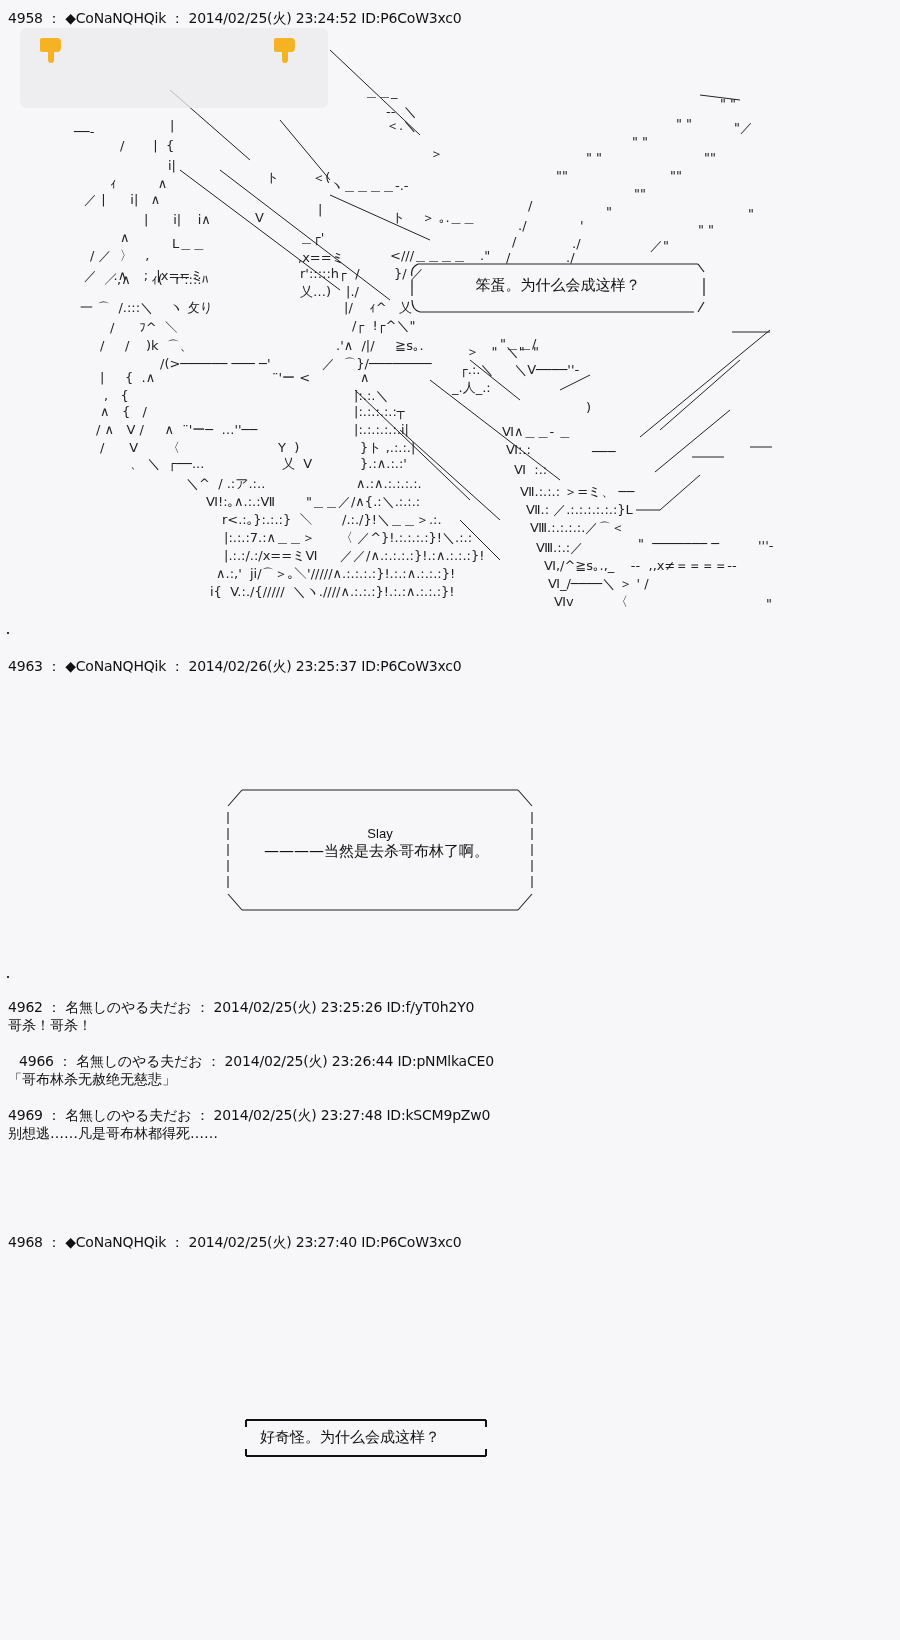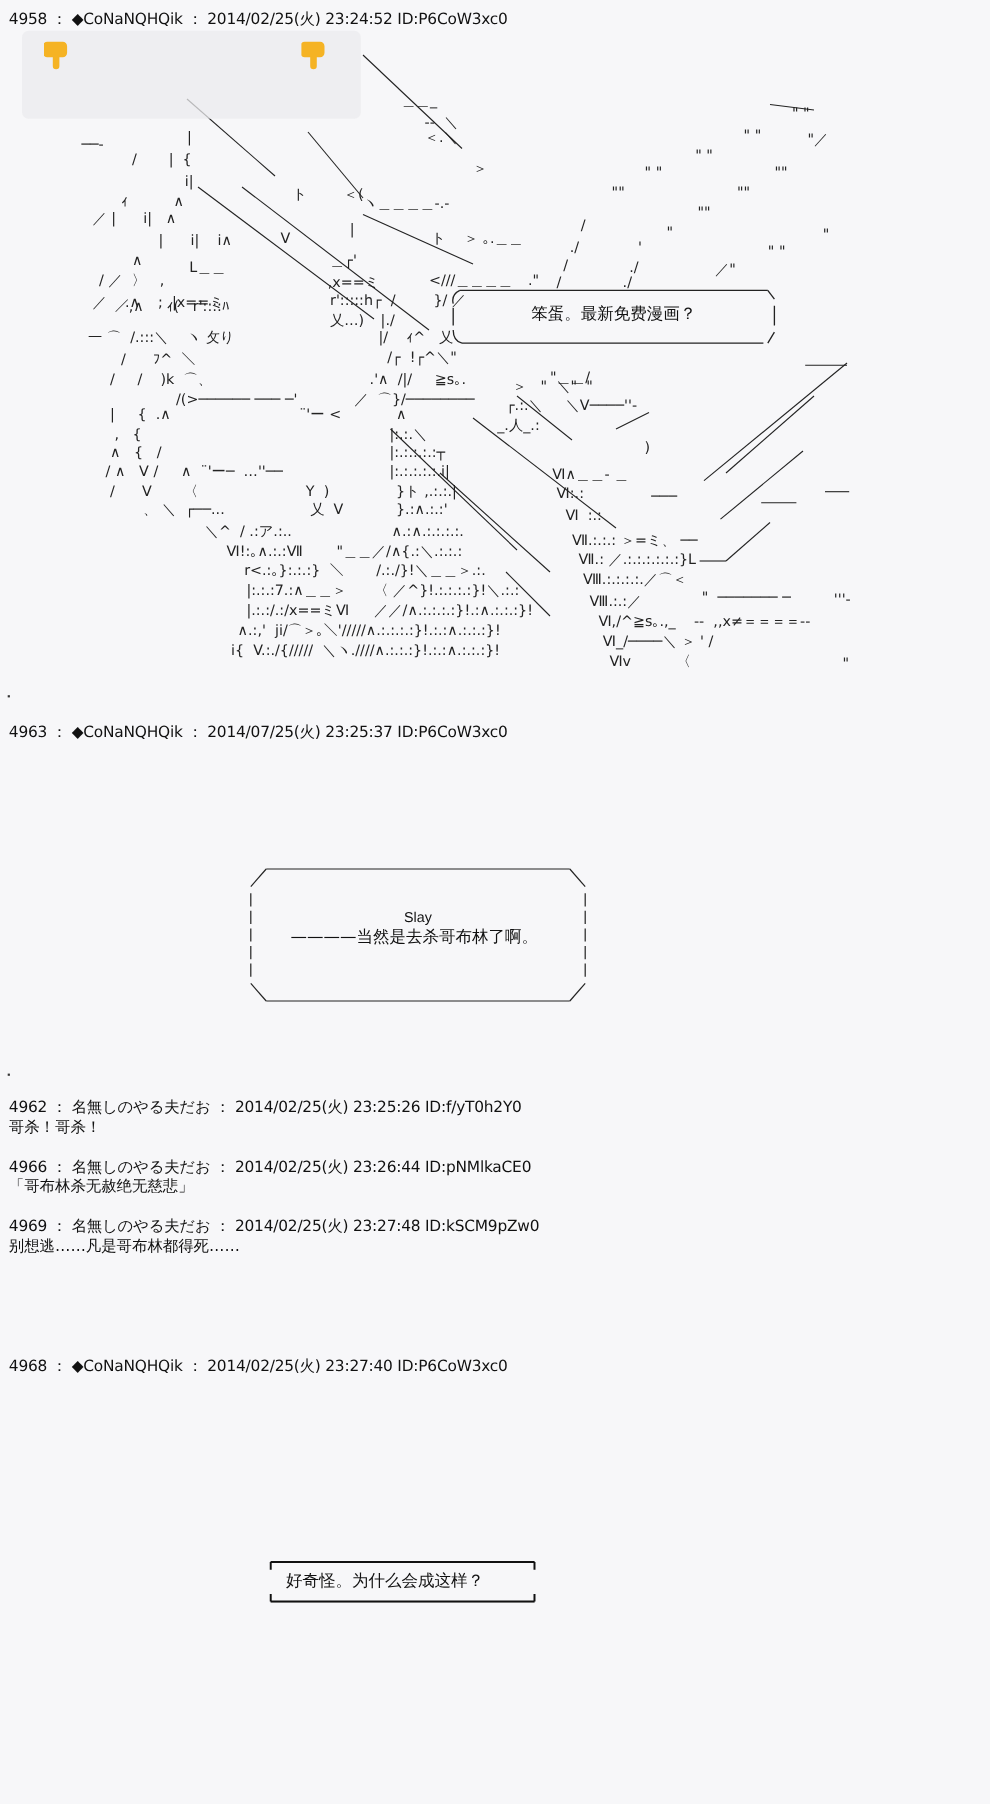--- a/index.html
+++ b/index.html
@@ -223,27 +223,27 @@
       <line x1="8" y1="2" x2="288" y2="2"></line>
       <path d="M8 2 Q0 6 2 14"></path>
       <line x1="2" y1="18" x2="2" y2="34"></line>
       <path d="M2 38 Q2 48 10 50"></path>
       <line x1="10" y1="50" x2="284" y2="50"></line>
       <path d="M288 2 L294 10"></path>
       <line x1="294" y1="16" x2="294" y2="34"></line>
       <path d="M294 40 L288 50"></path>
     </g>
   </svg>
-  <div class="txt">笨蛋。最新免费漫画？</div>
+  <div class="txt">笨蛋。为什么会成这样？</div>
 </div>
 
 <div class="dot" style="top:632px;"></div>
 
 <div class="hdr" style="top:658px;">
-  <span>4963 ： ◆CoNaNQHQik ： 2014/07/25(火) 23:25:37 ID:P6CoW3xc0</span>
+  <span>4963 ： ◆CoNaNQHQik ： 2014/02/26(火) 23:25:37 ID:P6CoW3xc0</span>
 </div>
 
 <div class="box2">
   <svg width="308" height="124" style="position:absolute;left:0;top:0;">
     <g stroke="#222" stroke-width="1.1" fill="none">
       <line x1="16" y1="2" x2="292" y2="2"></line>
       <line x1="16" y1="2" x2="2" y2="18"></line>
       <line x1="292" y1="2" x2="306" y2="18"></line>
       <line x1="2" y1="24" x2="2" y2="100" stroke-dasharray="12 4"></line>
       <line x1="306" y1="24" x2="306" y2="100" stroke-dasharray="12 4"></line>
@@ -256,21 +256,21 @@
   <div class="line">————当然是去杀哥布林了啊。</div>
 </div>
 
 <div class="dot" style="top:976px;"></div>
 
 <div class="hdr" style="top:999px;">
   <span>4962 ： 名無しのやる夫だお ： 2014/02/25(火) 23:25:26 ID:f/yT0h2Y0</span>
 </div>
 <div class="body-line" style="top:1017px;">哥杀！哥杀！</div>
 
-<div class="hdr" style="top:1053px;">
+<div class="hdr" style="top:1053px;margin-left:11px;">
   <span>4966 ： 名無しのやる夫だお ： 2014/02/25(火) 23:26:44 ID:pNMlkaCE0</span>
 </div>
 <div class="body-line" style="top:1071px;">「哥布林杀无赦绝无慈悲」</div>
 
 <div class="hdr" style="top:1107px;">
   <span>4969 ： 名無しのやる夫だお ： 2014/02/25(火) 23:27:48 ID:kSCM9pZw0</span>
 </div>
 <div class="body-line" style="top:1125px;">别想逃……凡是哥布林都得死……</div>
 
 <div class="hdr" style="top:1234px;">

